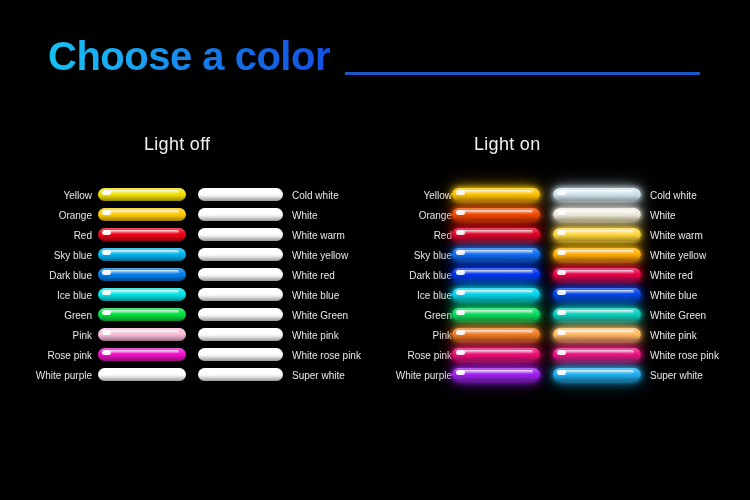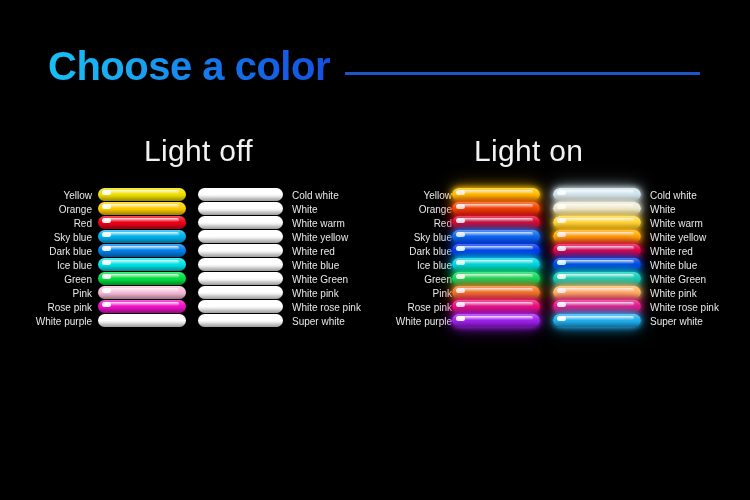--- a/index.html
+++ b/index.html
@@ -19,21 +19,21 @@
   
   #title-area {
     position: absolute;
     left: 0; top: 0;
     width: 750px;
     height: 110px;
   }
   #page-title {
     position: absolute;
     left: 48px;
-    top: 44px;
+    top: 34px;
     font-size: 40px;
     font-weight: bold;
     letter-spacing: -0.5px;
     line-height: 44px;
     background-image: linear-gradient(90deg, #16c0f5 0%, #1aa8f2 28%, #1472e8 62%, #1550e0 100%);
     -webkit-background-clip: text;
     background-clip: text;
     color: transparent;
     -webkit-text-fill-color: transparent;
     white-space: nowrap;
@@ -44,40 +44,40 @@
     top: 72px;
     width: 355px;
     height: 3px;
     background: #1b56c9;
   }
 
   
   .section-heading {
     position: absolute;
     top: 134px;
-    font-size: 30px;
+    font-size: 18px;
     font-weight: normal;
     color: #f2f2f2;
     letter-spacing: 0.3px;
     white-space: nowrap;
   }
   #heading-light-off { left: 144px; }
   #heading-light-on  { left: 474px; }
 
   
   .panel {
     position: absolute;
     top: 188px;
   }
   #panel-light-off { left: 0px;   width: 375px; }
   #panel-light-on  { left: 375px; width: 375px; }
 
   .row {
     position: relative;
-    height: 14px;
+    height: 20px;
   }
 
   .label {
     position: absolute;
     font-size: 10px;
     line-height: 13px;
     color: #e8e8e8;
     white-space: nowrap;
     top: 1px;
   }

